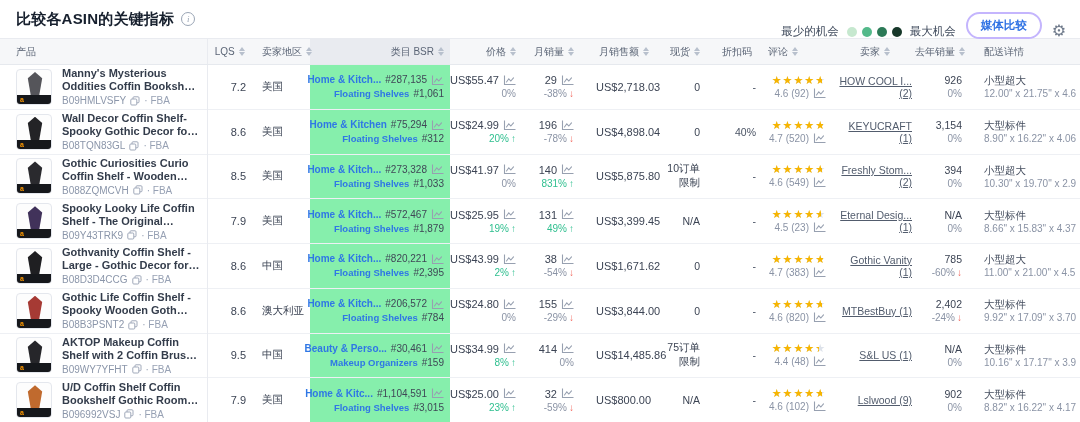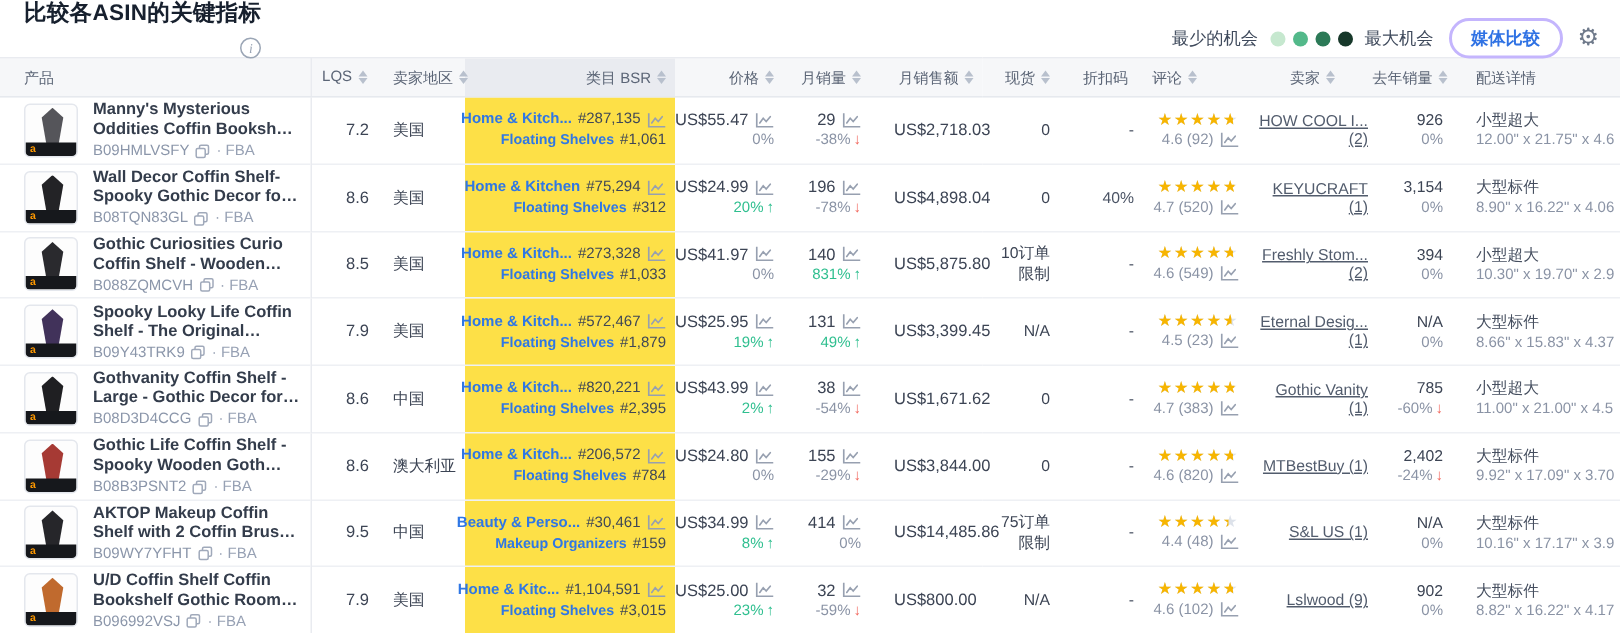--- a/index.html
+++ b/index.html
@@ -2,26 +2,26 @@
 <html><head>
 <meta charset="utf-8">
 <style>
   * { margin:0; padding:0; box-sizing:border-box; }
   html,body { background:#fff; }
   body { font-family:"Liberation Sans","DejaVu Sans",sans-serif; }
   .app { position:relative; width:1080px; height:422px; background:#fff; overflow:hidden; }
 
   
   .topbar { height:38px; display:flex; align-items:center; justify-content:space-between; padding:0 14px 0 16px; }
-  .topbar-left { display:flex; align-items:flex-end; gap:7px;flex-direction:column; }
+  .topbar-left { display:flex; align-items:center; gap:7px; }
   .page-title { font-size:15px; font-weight:700; color:#17202e; letter-spacing:.2px; }
   .info-circle { width:14px; height:14px; border:1px solid #9aa5b5; border-radius:50%; color:#9aa5b5;
     font-size:9px; line-height:12px; text-align:center; display:inline-block; }
   .info-circle::after { content:"i"; font-style:italic; font-family:"Liberation Serif",serif; }
-  .topbar-right { display:flex; align-items:center; gap:10px;margin-top:13px; }
+  .topbar-right { display:flex; align-items:flex-end; gap:10px;margin-top:13px; }
   .legend { display:flex; align-items:center; gap:8px; font-size:11.5px; color:#3f4a5c; }
   .legend-dots { display:flex; align-items:center; gap:5px; }
   .dot { width:10px; height:10px; border-radius:50%; display:inline-block; }
   .media-btn { border:2px solid #c4b5fd; color:#2f72e4; background:#fff; border-radius:14px;
     font-size:11.5px; font-weight:700; padding:4px 13px; cursor:pointer; }
   .gear { color:#6f7a8b; font-size:16px; line-height:16px; cursor:pointer; }
   .gear::after { content:"⚙"; }
 
   
   .tbl-wrap { width:1080px; overflow:hidden; }
@@ -37,21 +37,21 @@
   th.al-c .h { justify-content:center; }
   th.col-bsr-h { background:#e9ebf0; }
   .sort { display:inline-flex; flex-direction:column; align-items:center; gap:1px; cursor:pointer; }
   .sort i { display:block; width:0; height:0; border-left:3px solid transparent; border-right:3px solid transparent; }
   .sort .up { border-bottom:4px solid #b8c0cd; }
   .sort .dn { border-top:4px solid #b8c0cd; }
 
   tbody tr { height:44.75px; border-bottom:1px solid #eef0f4; }
   tbody td { padding:0 6px; vertical-align:middle; font-size:11px; color:#3c4454; }
   td.al-r { text-align:right; } td.al-c { text-align:right; }
-  td.cell-bsr { background:#fde047; }
+  td.cell-bsr { background:#86efac; }
   th.cell-prod-b, td.cell-prod { border-right:1px solid #e9ebf0; }
 
   
   td.cell-prod { padding-left:16px; }
   .prod { display:flex; align-items:center; gap:10px; }
   .thumb { position:relative; width:36px; height:36px; border:1px solid #e4e7ed; border-radius:4px;
     background:#fdfdfd; flex:0 0 auto; overflow:hidden; }
   .coffin { position:absolute; left:9px; top:2px; width:18px; height:27px;
     clip-path:polygon(50% 0, 90% 24%, 70% 100%, 30% 100%, 10% 24%); background:#2b2b2b; }
   .amz-strip { position:absolute; left:0; right:0; bottom:0; height:9px; background:#16181c;

